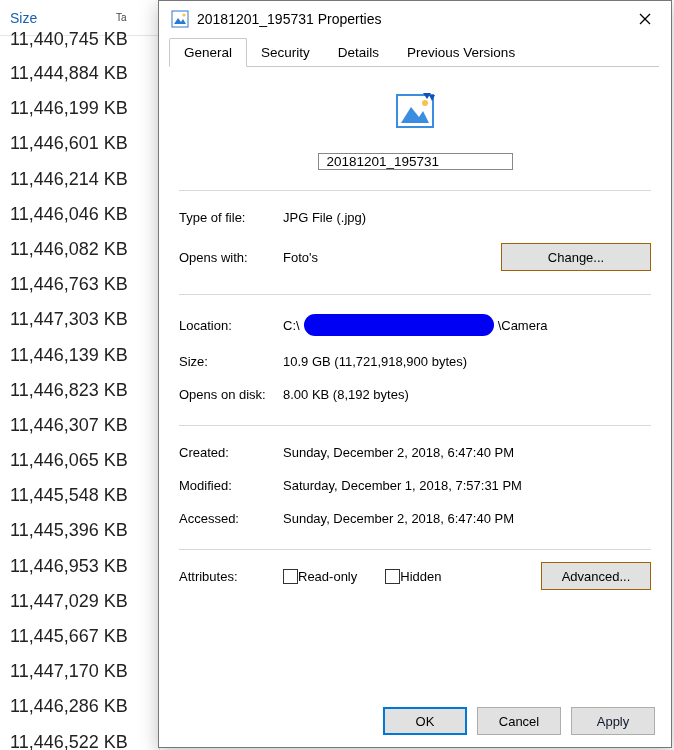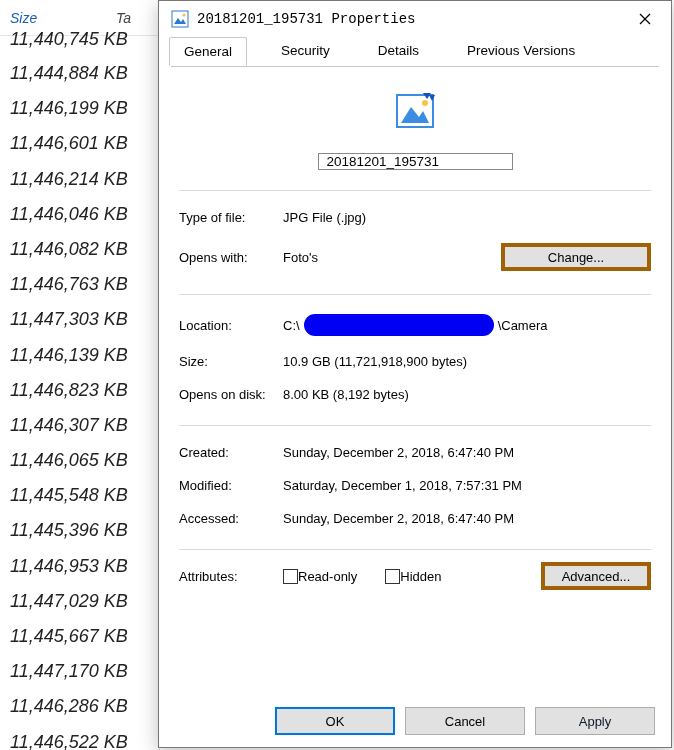--- a/index.html
+++ b/index.html
@@ -14,38 +14,37 @@
     overflow: hidden;
     position: relative;
   }
   
   .explorer-bg {
     position: absolute;
     left: 0; top: 0;
     width: 160px; height: 100%;
     border-right: 1px solid #e5e5e5;
     background: #fff;
-    font-style: italic;
   }
   .explorer-header {
     display: flex;
     border-bottom: 1px solid #e5e5e5;
     height: 36px;
     align-items: center;
   }
   .col-size {
     flex: 0 0 110px;
     padding: 8px 10px;
     color: #1a5fb4;
     font-size: 14px;
   }
   .col-ta {
     padding: 8px 6px;
     color: #444;
-    font-size: 14px;
+    font-size: 10px;
   }
   .explorer-rows {
     padding-top: 2px;
   }
   .explorer-row {
     height: 35.2px;
     line-height: 35.2px;
     padding-left: 10px;
     font-size: 18px;
     color: #222;
@@ -69,21 +68,20 @@
     border: 1px solid #777;
     box-shadow: 0 4px 18px rgba(0,0,0,0.25);
     display: flex;
     flex-direction: column;
   }
   .titlebar {
     height: 36px;
     display: flex;
     align-items: center;
     padding: 0 10px 0 12px;
-    font-family: Liberation Mono, monospace;
   }
   .titlebar .file-icon {
     width: 18px; height: 18px;
     margin-right: 8px;
     display: inline-block;
     position: relative;
   }
   .file-icon svg { width: 18px; height: 18px; }
   .titlebar .title-text {
     flex: 1;
@@ -96,25 +94,24 @@
     align-items: center;
     justify-content: center;
     font-size: 14px;
     color: #000;
     cursor: pointer;
   }
   .close-btn svg { width: 12px; height: 12px; }
   
   .tabs {
     display: flex;
-    align-items: flex-start;
+    align-items: center;
     padding: 0 10px;
     height: 30px;
     position: relative;
-    gap: 20px;
   }
   .tabs::after {
     content: "";
     position: absolute;
     left: 12px; right: 12px; bottom: 0;
     height: 1px;
     background: #c8c8c8;
   }
   .tab {
     padding: 6px 14px;
@@ -176,21 +173,21 @@
   .row .value {
     flex: 1;
     color: #000;
     overflow: hidden;
     white-space: nowrap;
   }
   .change-btn, .adv-btn {
     width: 150px;
     height: 28px;
     background: #e1e1e1;
-    border: 4px solid #a16207;
+    border: 1px solid #a16207;
     font-size: 13px;
     font-family: inherit;
     cursor: pointer;
   }
   .adv-btn { width: 110px; }
   .location-value {
     display: flex;
     align-items: center;
   }
   .redaction {
@@ -219,21 +216,21 @@
   
   .footer {
     height: 52px;
     display: flex;
     align-items: center;
     justify-content: flex-end;
     gap: 10px;
     padding: 0 16px;
   }
   .footer button {
-    width: 120px;
+    width: 84px;
     height: 28px;
     font-size: 13px;
     font-family: inherit;
     background: #e1e1e1;
     border: 1px solid #adadad;
     cursor: pointer;
   }
   .footer button.default {
     border: 2px solid #0078d7;
     background: #e1e1e1;

